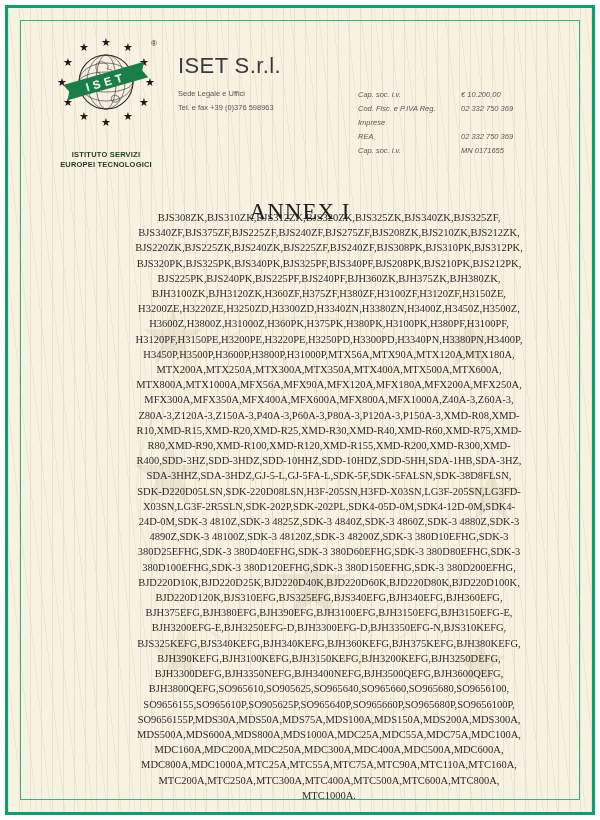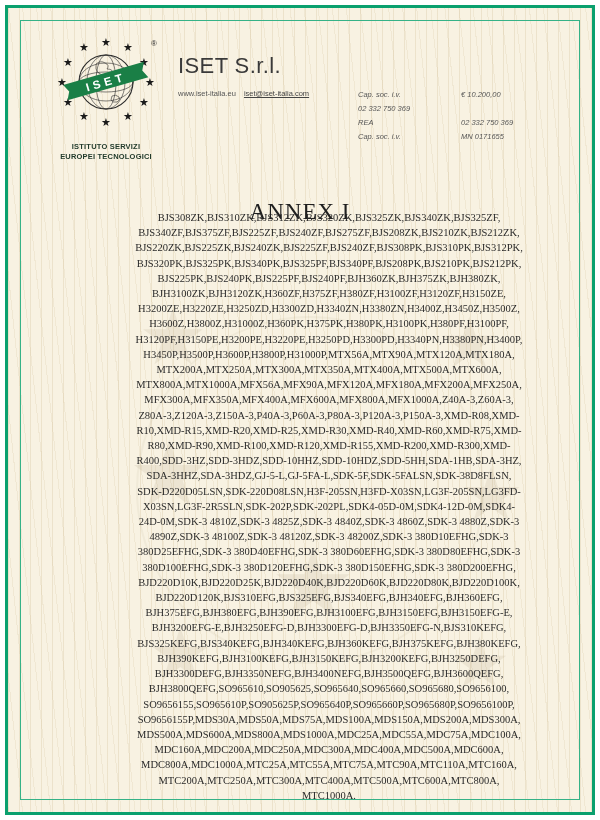--- a/index.html
+++ b/index.html
@@ -19,21 +19,21 @@
   }
   .frame-inner {
     position:absolute; inset:12px; border:1px solid #35b287; pointer-events:none;
   }
   
   .wm-star { position:absolute; color:rgba(152,141,106,.13); pointer-events:none; line-height:1; }
   .wm-circle { position:absolute; left:128px; top:308px; width:344px; height:344px;
     border:2px solid rgba(152,141,106,.08); border-radius:50%; pointer-events:none; }
   
   .logo { position:absolute; left:34px; top:26px; width:128px; text-align:center; }
-  .logo-caption { margin-top:8px; font-size:7.5px; font-weight:bold; color:#223b2c;
+  .logo-caption { margin-top:16px; font-size:7.5px; font-weight:bold; color:#223b2c;
     letter-spacing:.2px; line-height:9.5px; }
   
   .company { position:absolute; left:170px; top:45px; font-size:22px; color:#3a3a3a; letter-spacing:.4px; }
   .addr { position:absolute; left:170px; top:79px; font-size:7.5px; color:#555; line-height:14px; }
   .email { text-decoration:underline; margin-left:8px; color:#444; }
   .registry { position:absolute; left:350px; top:80px; font-size:7.5px; color:#555; }
   .reg-row { display:flex; line-height:14px;font-style:italic; }
   .reg-label { width:103px; }
   .reg-value { }
   
@@ -94,31 +94,31 @@
       </svg>
       <div class="logo-caption">
         <div>ISTITUTO SERVIZI</div>
         <div>EUROPEI TECNOLOGICI</div>
       </div>
     </div>
 
     <div class="company">ISET S.r.l.</div>
 
     <div class="addr">
-      <div>
-        <span>www.iset-italia.eu</span><span class="email">iset@iset-italia.com</span>
-      </div>
+      <div>Sede Legale e Uffici</div>
+      <div>Tel. e fax +39 (0)376 598963</div>
     </div>
 
     <div class="registry">
       <div class="reg-row">
         <span class="reg-label">Cap. soc. i.v.</span>
         <span class="reg-value">€ 10.200,00</span>
       </div>
       <div class="reg-row">
+        <span class="reg-label">Cod. Fisc. e P.IVA Reg. Imprese</span>
         <span class="reg-value">02 332 750 369</span>
       </div>
       <div class="reg-row">
         <span class="reg-label">REA</span>
         <span class="reg-value">02 332 750 369</span>
       </div>
       <div class="reg-row">
         <span class="reg-label">Cap. soc. i.v.</span>
         <span class="reg-value">MN 0171655</span>
       </div>

